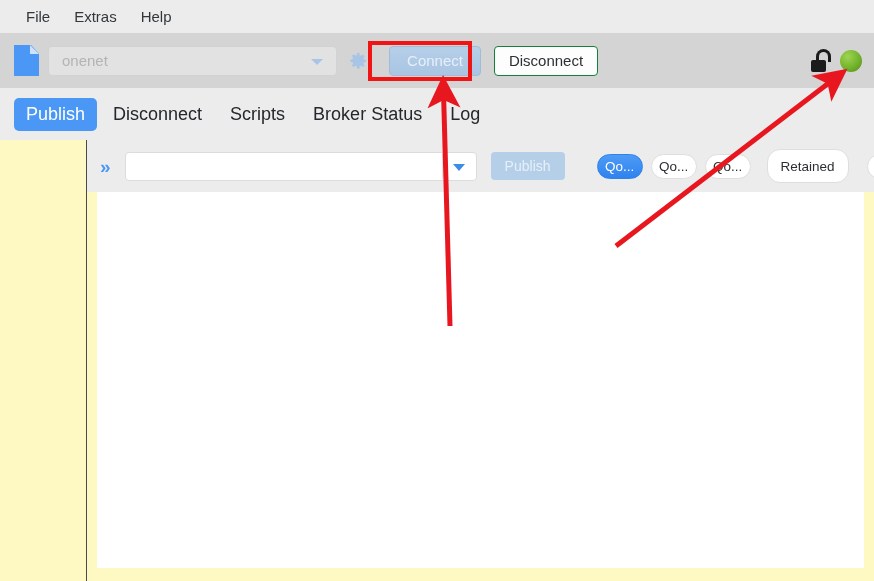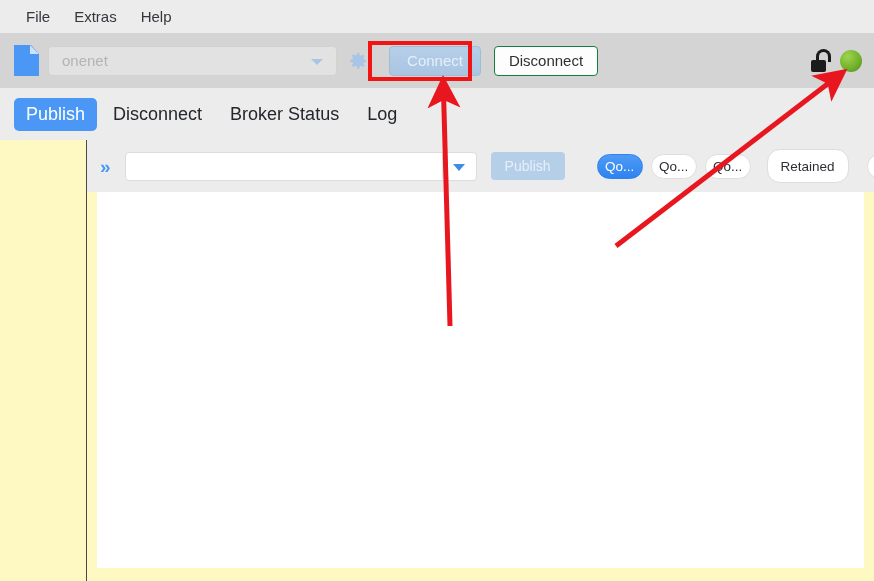--- a/index.html
+++ b/index.html
@@ -305,20 +305,21 @@
         <div class="shackle"></div>
         <div class="body"></div>
       </div>
       <div class="led"></div>
     </div>
   </div>
 
   <div class="tabbar">
     <div class="tab active">Publish</div>
     <div class="tab">Disconnect</div>
+    <div class="tab">Scripts</div>
     <div class="tab">Broker Status</div>
     <div class="tab">Log</div>
   </div>
 
   <div class="vdivider"></div>
 
   <div class="pubbar">
 
     <div class="chevrons">»</div>
 

